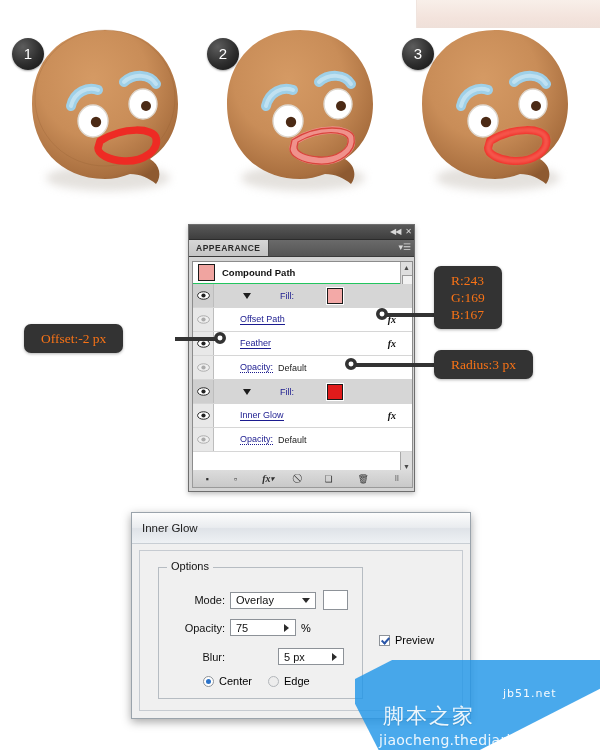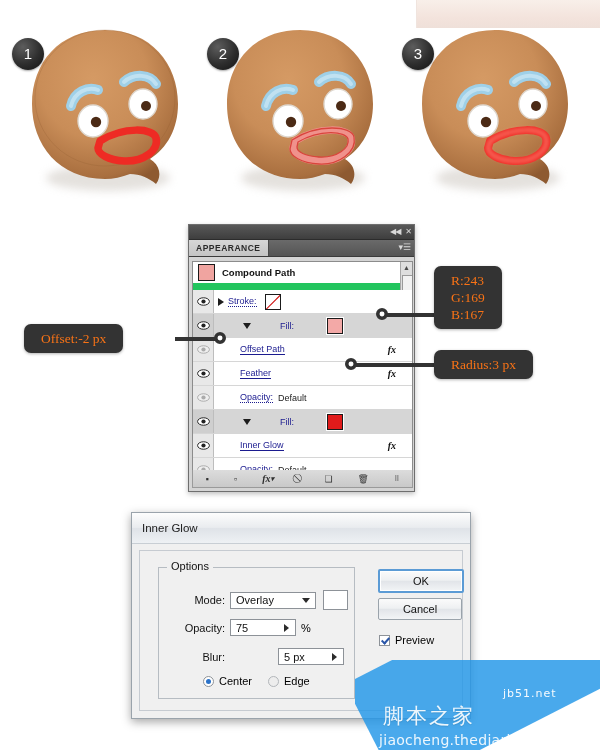--- a/index.html
+++ b/index.html
@@ -67,21 +67,21 @@
     position:absolute;left:3px;top:36px;width:219px;height:210px;
     background:#ffffff;border:1px solid #8c8c8c;overflow:hidden;
   }
   .rowscroll{position:absolute;right:0;top:0;width:11px;height:100%;background:#dedede;border-left:1px solid #a8a8a8;}
   .sb-arrow{width:11px;height:11px;display:flex;align-items:center;justify-content:center;color:#4a4a4a;font-size:7px;}
   .sb-thumb{position:absolute;left:1px;top:13px;width:9px;height:18px;background:#f2f2f2;border:1px solid #9a9a9a;}
   .sb-arrow-bot{position:absolute;left:0;bottom:0;}
 
   .hdr-row{
     height:21px;display:flex;align-items:center;gap:7px;padding-left:5px;
-    border-bottom:7px solid #22c55e;background:#fff;
+    border-bottom:1px solid #22c55e;background:#fff;
   }
   .swatch-lg{width:15px;height:15px;border:1px solid #1a1a1a;outline:1px solid #fff;}
   .hdr-label{font-size:9.5px;font-weight:bold;color:#111;}
 
   .arow{
     height:23px;display:flex;align-items:center;position:relative;
     border-bottom:1px solid #d6d6d6;background:#fff;
   }
   .arow.sel{background:#d6d6d6;gap:25px;}
   .eye-cell{
@@ -155,20 +155,21 @@
     font-size:11.5px;color:#1b1b1b;
     border-bottom:1px solid #c8ced4;
   }
   .dlg-inner{
     position:absolute;left:7px;top:37px;right:7px;bottom:7px;
     background:#f0f0f0;border:1px solid #c6cbd1;
   }
   .fieldset{
     position:absolute;left:18px;top:16px;width:195px;height:130px;
     border:1px solid #b6bcc2;
+    padding-left:8px;
   }
   .legend{
     position:absolute;left:8px;top:-8px;background:#f0f0f0;padding:0 4px;font-size:11px;color:#111;
   }
   .frow{position:absolute;display:flex;align-items:center;}
   .flabel{font-size:11px;color:#111;text-align:right;}
   .tinput{
     background:#fff;border:1px solid #8d9298;height:17px;display:flex;align-items:center;
     padding-left:5px;font-size:11px;color:#111;box-sizing:border-box;position:relative;
   }
@@ -361,31 +362,20 @@
       <div class="sb-arrow">▲</div>
       <div class="sb-thumb"></div>
       <div class="sb-arrow sb-arrow-bot">▼</div>
     </div>
 
     <div class="hdr-row">
       <div class="swatch-lg" style="background:#f0a4a0"></div>
       <div class="hdr-label">Compound Path</div>
     </div>
 
-    <div class="arow">
-      <div class="eye-cell">
-        <svg class="eye" viewBox="0 0 16 11">
-          <ellipse cx="8" cy="5.5" rx="7.3" ry="4.6" fill="#fff" stroke="#222" stroke-width="1.2"></ellipse>
-          <circle cx="8" cy="5.5" r="2.6" fill="#222"></circle>
-        </svg>
-      </div>
-      <div class="tri tri-right"></div>
-      <span class="alabel dotted">Stroke:</span>
-      <div class="swatch-none"></div>
-    </div>
 
     <div class="arow sel">
       <div class="eye-cell">
         <svg class="eye" viewBox="0 0 16 11">
           <ellipse cx="8" cy="5.5" rx="7.3" ry="4.6" fill="#fff" stroke="#222" stroke-width="1.2"></ellipse>
           <circle cx="8" cy="5.5" r="2.6" fill="#222"></circle>
         </svg>
       </div>
       <div class="tri tri-down"></div>
       <span class="alabel">Fill:</span>
@@ -521,22 +511,20 @@
       </div>
 
       <div class="frow" style="left:44px;top:107px;">
         <span class="radio on"></span>
         <span class="rlabel">Center</span>
         <span class="radio off" style="margin-left:16px;"></span>
         <span class="rlabel">Edge</span>
       </div>
     </div>
 
-    <div class="btn primary" style="left:238px;top:18px;">OK</div>
-    <div class="btn" style="left:238px;top:47px;">Cancel</div>
 
     <div class="frow" style="left:239px;top:83px;">
       <span class="chk"></span>
       <span class="rlabel">Preview</span>
     </div>
 
   </div>
 </div>
 
 <div class="wm">

